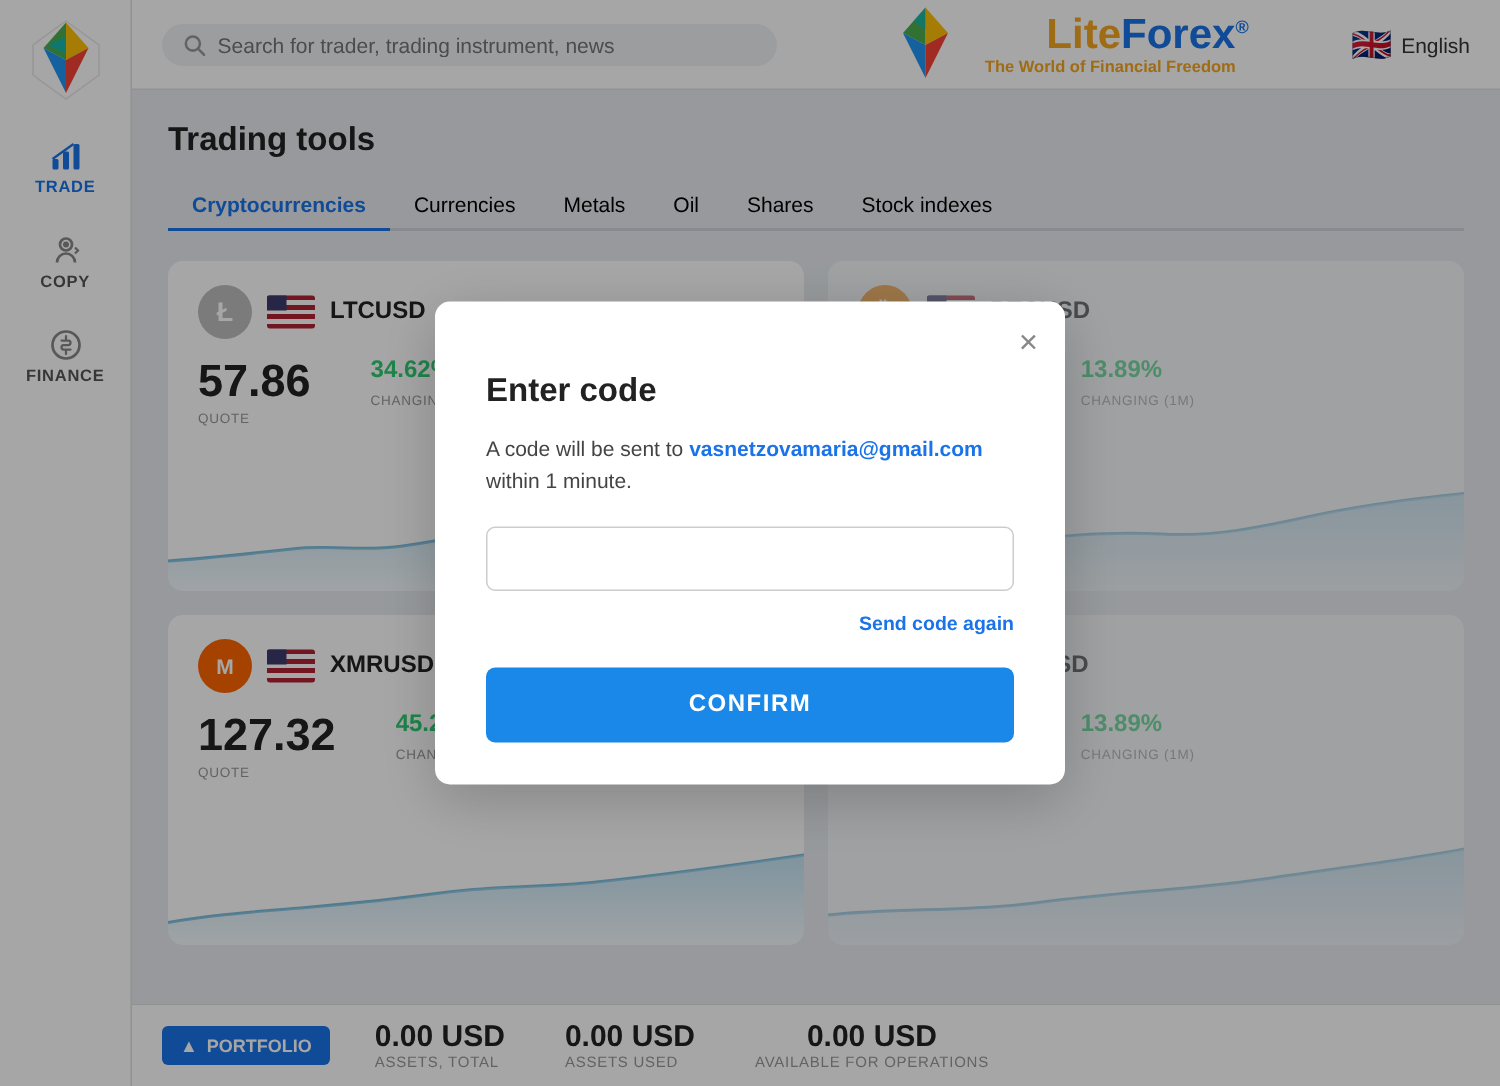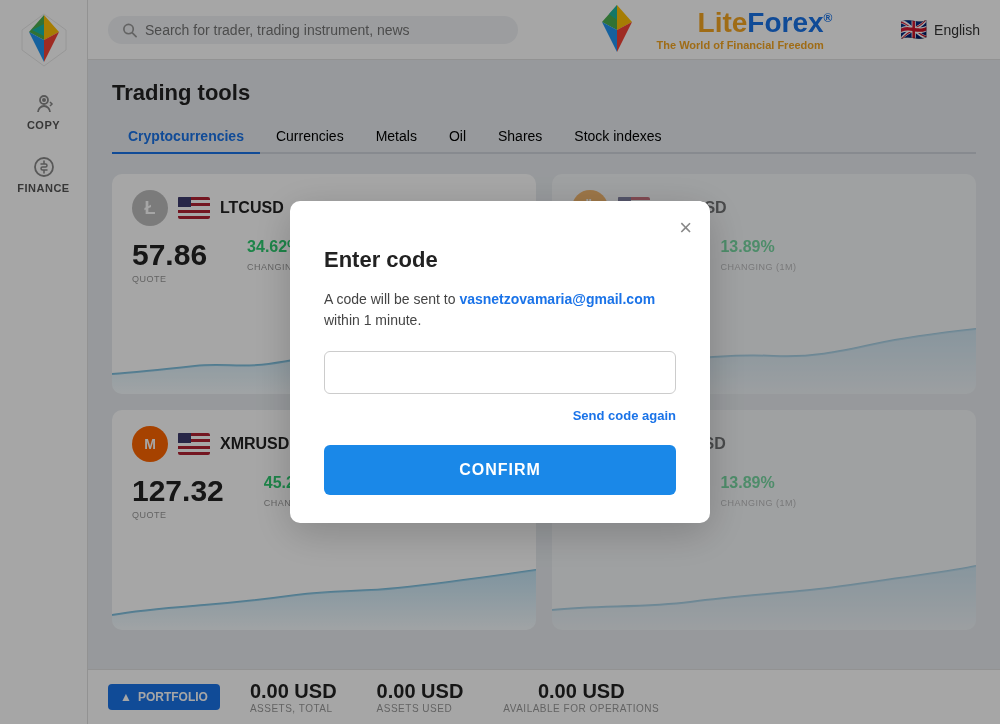--- a/index.html
+++ b/index.html
@@ -349,20 +349,29 @@
       <path d="M30 5 L45 22 L30 30 Z" fill="#ffc107"></path>
 
       <path d="M15 22 L30 30 L30 52 Z" fill="#2196f3"></path>
 
       <path d="M45 22 L30 30 L30 52 Z" fill="#f44336"></path>
 
       <path d="M18 20 L30 14 L30 26 Z" fill="#00bcd4" opacity="0.7"></path>
     </svg>
   </div>
 
+  <div class="sidebar-item active">
+    <svg width="24" height="24" viewBox="0 0 24 24" fill="none">
+      <rect x="3" y="14" width="4" height="7" fill="#1a73e8" rx="1"></rect>
+      <rect x="10" y="9" width="4" height="12" fill="#1a73e8" rx="1"></rect>
+      <rect x="17" y="4" width="4" height="17" fill="#1a73e8" rx="1"></rect>
+      <polyline points="3,14 10,9 17,4" stroke="#1a73e8" stroke-width="1.5" fill="none"></polyline>
+    </svg>
+    <span>TRADE</span>
+  </div>
 
   <div class="sidebar-item">
     <svg width="24" height="24" viewBox="0 0 24 24" fill="none">
       <circle cx="12" cy="8" r="4" stroke="#888" stroke-width="1.8"></circle>
       <circle cx="12" cy="8" r="2" fill="#888"></circle>
       <path d="M6 20c0-3.3 2.7-6 6-6s6 2.7 6 6" stroke="#888" stroke-width="1.8" fill="none"></path>
       <path d="M18 10 L20 12 L18 14" stroke="#888" stroke-width="1.5" fill="none"></path>
     </svg>
     <span>COPY</span>
   </div>

